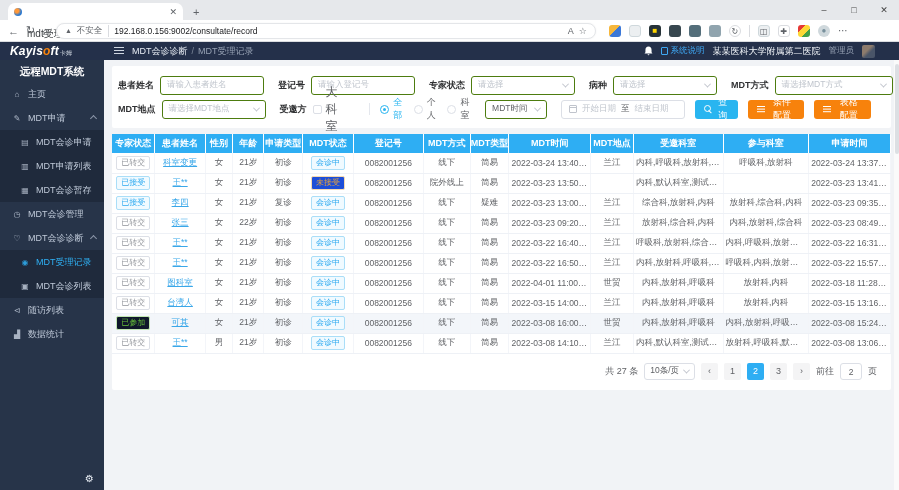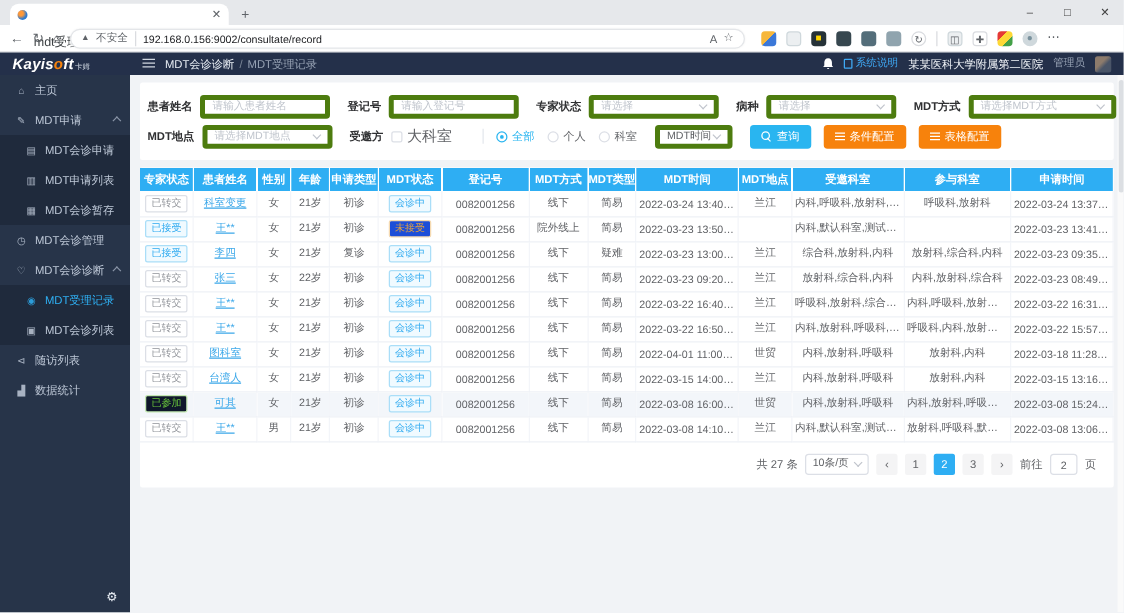--- a/index.html
+++ b/index.html
@@ -46,21 +46,21 @@
   .logo-box { width:104px; flex:none; padding-left:10px; display:flex; align-items:baseline; }
   .logo-main { color:#fff; font-weight:bold; font-size:12px; font-style:italic; letter-spacing:.2px; }
   .logo-main .o { color:#f7820c; }
   .logo-suffix { color:#cfd6e0; font-size:6px; margin-left:1px; }
   .collapse-ic { width:10px; height:8px; margin:0 8px 0 10px; position:relative; }
   .collapse-ic::before { content:""; position:absolute; left:0; top:0; width:10px; height:1.4px; background:#cfd6e0;
                          box-shadow:0 3px 0 #cfd6e0, 0 6px 0 #cfd6e0; }
   .crumb-a { color:#e8edf4; font-size:9px; }
   .crumb-sep { color:#7c8798; font-size:9px; margin:0 4px; }
   .crumb-b { color:#97a2b4; font-size:9px; }
-  .header-right { margin-left:auto; display:flex; align-items:center; gap:8px; padding-right:10px;text-align:center; }
+  .header-right { margin-left:auto; display:flex; align-items:center; gap:8px; padding-right:24px;text-align:center; }
   .bell-svg { width:9px; height:10px; }
   .sys-note { color:#3fa9f5; font-size:8.5px; display:flex; align-items:center; gap:3px; }
   .sys-note .doc-ic { width:7px; height:8px; border:1px solid #3fa9f5; border-radius:1px; display:inline-block; }
   .hospital { color:#f2f5f9; font-size:9px; }
   .role { color:#97a2b4; font-size:8.5px; }
   .avatar { width:13px; height:13px; border-radius:2px; background:linear-gradient(135deg,#8d7b6c 40%,#4a5568 60%); flex:none; }
 
   
   .app-body { display:flex; height:430px; }
   .sidebar { width:104px; flex:none; background:#273449; position:relative; }
@@ -72,21 +72,21 @@
   .si-chevron { margin-left:auto; margin-right:8px; width:5px; height:5px; border-right:1px solid #8b96a8; border-bottom:1px solid #8b96a8; transform:rotate(-135deg); }
   .gear { position:absolute; right:10px; bottom:6px; color:#e8edf4; font-size:10px; }
 
   .main { flex:1; padding:6px 8px 0 8px; overflow:hidden; position:relative; }
 
   
   .filter-card { background:#fff; border-radius:2px; padding:7px 10px 7px 6px; }
   .f-row { display:flex; align-items:center; margin-bottom:0; height:24px; gap:0; }
   .f-group { display:flex; align-items:center; margin-right:14px; }
   .f-label { font-size:9px; color:#303133; font-weight:bold; margin-right:6px; white-space:nowrap; }
-  .f-input, .f-select { height:19px; border:4px solid #4d7c0f; border-radius:3px; background:#fff;
+  .f-input, .f-select { height:19px; border:1px solid #4d7c0f; border-radius:3px; background:#fff;
                         display:flex; align-items:center; padding:0 6px; font-size:8.5px; color:#bfc4cc; }
   .f-input { width:104px; }
   .f-select { width:104px; justify-content:space-between; }
   .f-select.wide { width:118px; }
   .f-select.small { width:62px; color:#606266; }
   .caret { width:5px; height:5px; border-right:1px solid #c0c4cc; border-bottom:1px solid #c0c4cc; transform:rotate(45deg) translate(-1px,-1px); flex:none; }
   .checkbox { width:9px; height:9px; border:1px solid #dcdfe6; border-radius:2px; background:#fff; margin-right:4px; flex:none; }
   .cb-label { font-size:12px; color:#606266; }
   .v-div { width:1px; height:12px; background:#e4e7ed; margin:0 10px; }
   .radio { width:9px; height:9px; border:1px solid #dcdfe6; border-radius:50%; background:#fff; margin-right:4px; flex:none; position:relative; }
@@ -196,20 +196,21 @@
       <span>系统说明</span>
     </span>
     <span class="hospital">某某医科大学附属第二医院</span>
     <span class="role">管理员</span>
     <span class="avatar"></span>
   </div>
 </div>
 
 <div class="app-body">
   <div class="sidebar">
+    <div class="sys-title">远程MDT系统</div>
     <div id="side-menu">
         <div class="side-item">
           <span class="si-icon">⌂</span>
           <span>主页</span>
         </div>
         <div class="side-item">
           <span class="si-icon">✎</span>
           <span>MDT申请</span>
           <span class="si-chevron"></span>
         </div>
@@ -314,20 +315,26 @@
             <span class="radio-opt">
               <span class="radio"></span>
               <span>科室</span>
             </span>
           </div>
         <div class="f-group">
           <span class="f-select small">
               <span>MDT时间</span>
               <span class="caret"></span>
             </span>
+        </div>
+        <div class="date-range">
+          <span class="cal-ic"></span>
+          <span class="date-ph">开始日期</span>
+          <span class="date-to">至</span>
+          <span class="date-ph">结束日期</span>
         </div>
         <button class="btn query">
             <span class="icon-search"></span>
             <span>查询</span>
           </button>
         <button class="btn orange">
             <span class="icon-config"></span>
             <span>条件配置</span>
           </button>
         <button class="btn orange">

